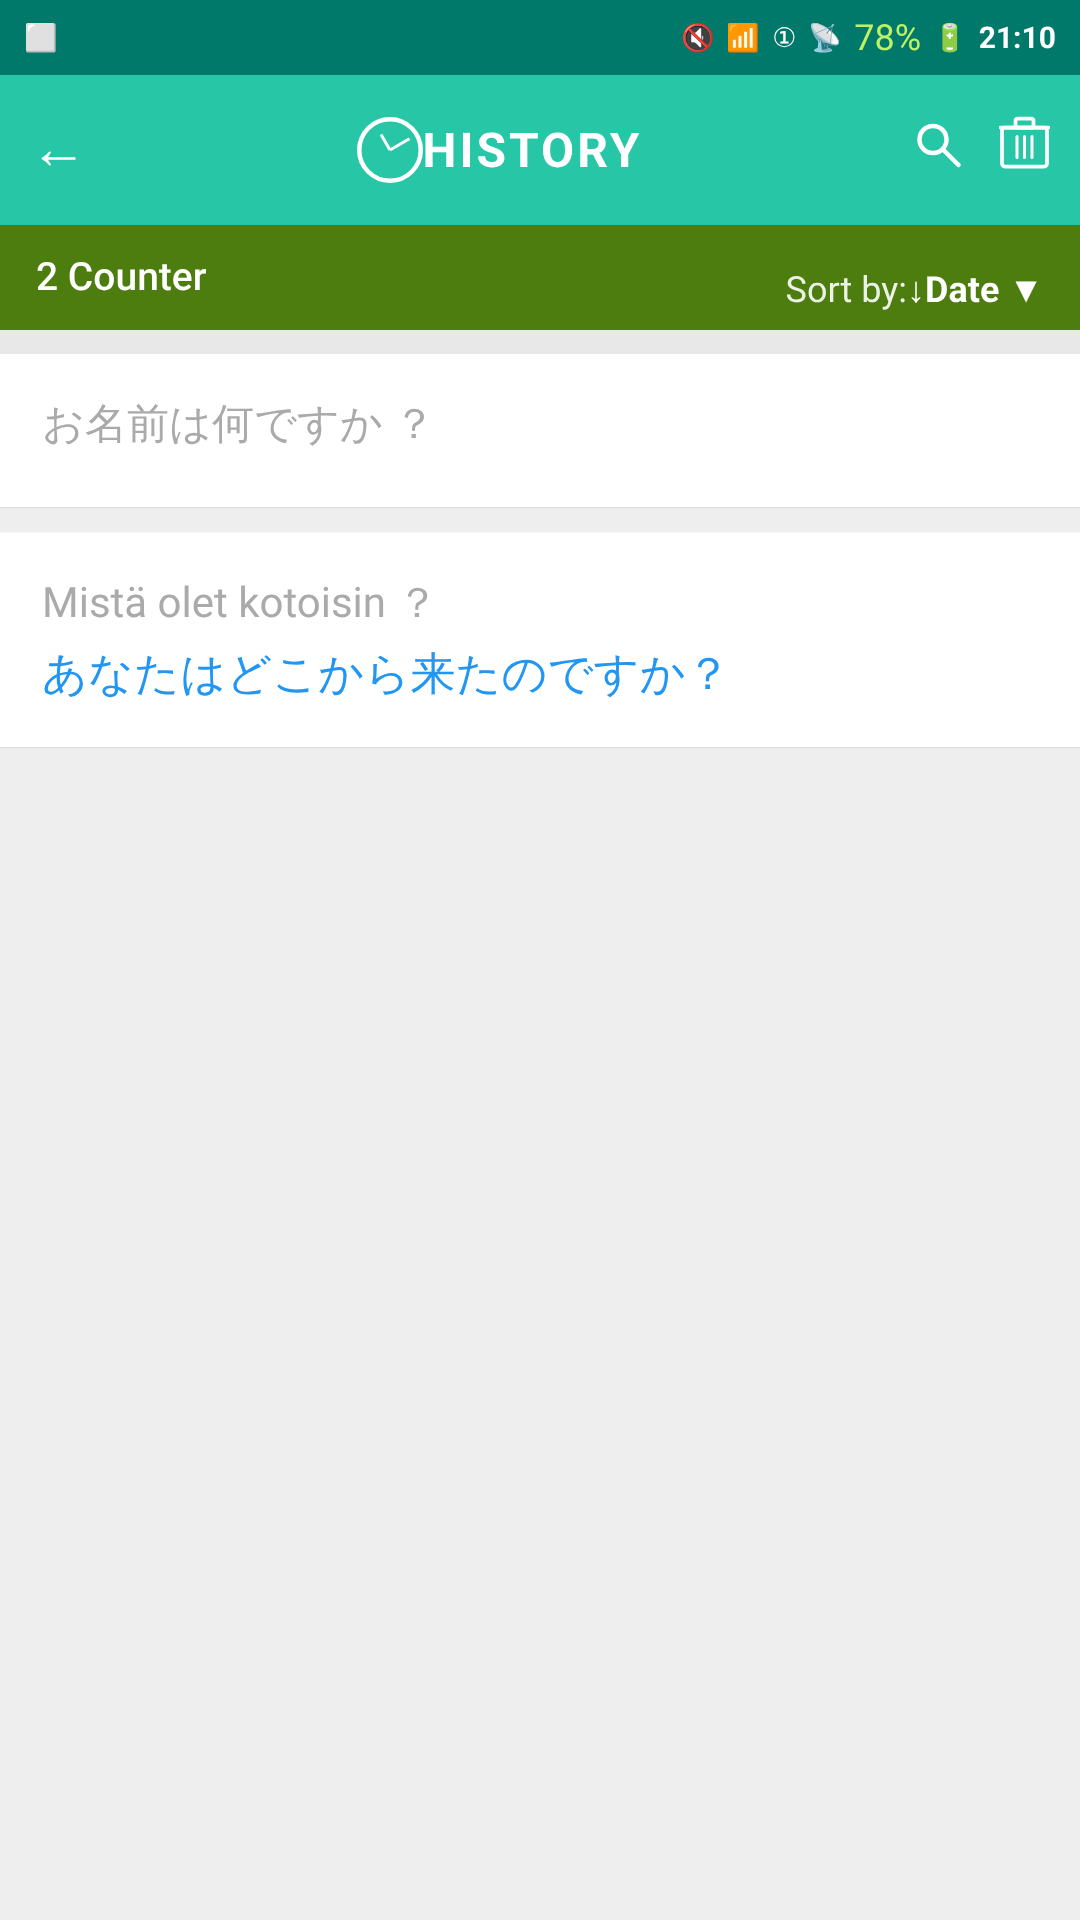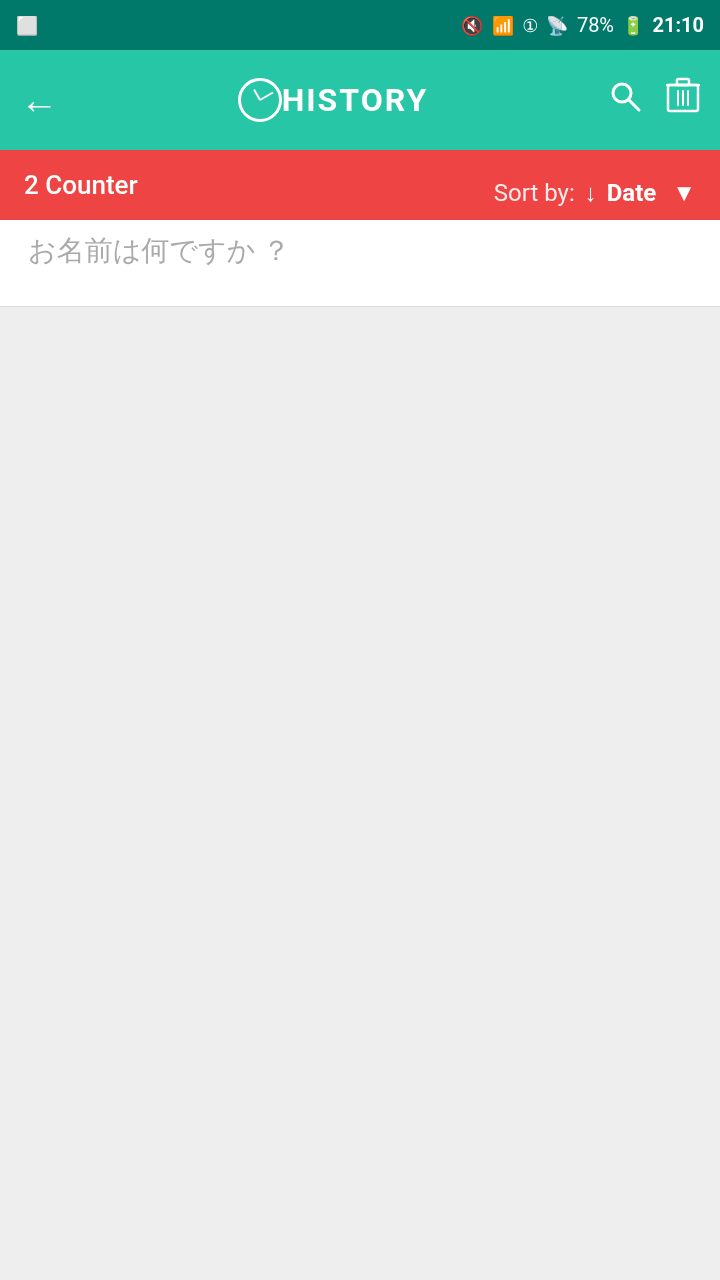--- a/index.html
+++ b/index.html
@@ -37,22 +37,22 @@
     .status-icon {
       color: white;
       font-size: 18px;
     }
     .status-time {
       color: white;
       font-size: 20px;
       font-weight: bold;
     }
     .status-battery {
-      color: #ffffff;
-      font-size: 20px;
+      color: #bef264;
+      font-size: 24px;
     }
 
     
     .app-bar {
       width: 720px;
       height: 100px;
       background: #26C6A6;
       display: flex;
       align-items: center;
       padding: 0 20px;
@@ -116,35 +116,34 @@
     .app-bar-icon {
       color: white;
       font-size: 34px;
       cursor: pointer;
     }
 
     
     .filter-bar {
       width: 720px;
       height: 70px;
-      background: #ef4444;
+      background: #4d7c0f;
       display: flex;
       align-items: center;
       padding: 16px 24px;
     }
     .filter-counter {
       color: white;
       font-size: 26px;
       font-weight: 500;
       flex: 1;
     }
     .filter-sort {
       display: flex;
       align-items: center;
-      gap: 10px;
       color: white;
       margin-top: 16px;
     }
     .filter-sort-label {
       font-size: 24px;
       color: rgba(255,255,255,0.9);
     }
     .filter-sort-arrow {
       font-size: 24px;
       color: white;
@@ -163,23 +162,24 @@
     
     .content {
       width: 720px;
       background: #eeeeee;
       min-height: calc(1280px - 50px - 100px - 70px);
     }
 
     
     .history-item {
       background: white;
-      padding: 12px 28px 28px 28px;
+      padding: 28px 28px 28px 28px;
       border-bottom: 1px solid #ddd;
       cursor: pointer;
+      margin-top: 16px;
     }
     .history-item-source {
       font-size: 28px;
       color: #aaaaaa;
       margin-bottom: 8px;
       font-weight: 400;
     }
     .history-item-translation {
       font-size: 30px;
       color: #2196F3;
@@ -240,13 +240,17 @@
     <span class="filter-sort-arrow">↓</span>
     <span class="filter-sort-value">Date</span>
     <span class="filter-dropdown-icon">▼</span>
   </div>
 </div>
 
 <div class="content">
   <div class="history-item">
     <div class="history-item-source">お名前は何ですか ？</div>
   </div>
+  <div class="history-item">
+    <div class="history-item-source">Mistä olet kotoisin ？</div>
+    <div class="history-item-translation">あなたはどこから来たのですか？</div>
+  </div>
 </div>
 
 </body></html>

